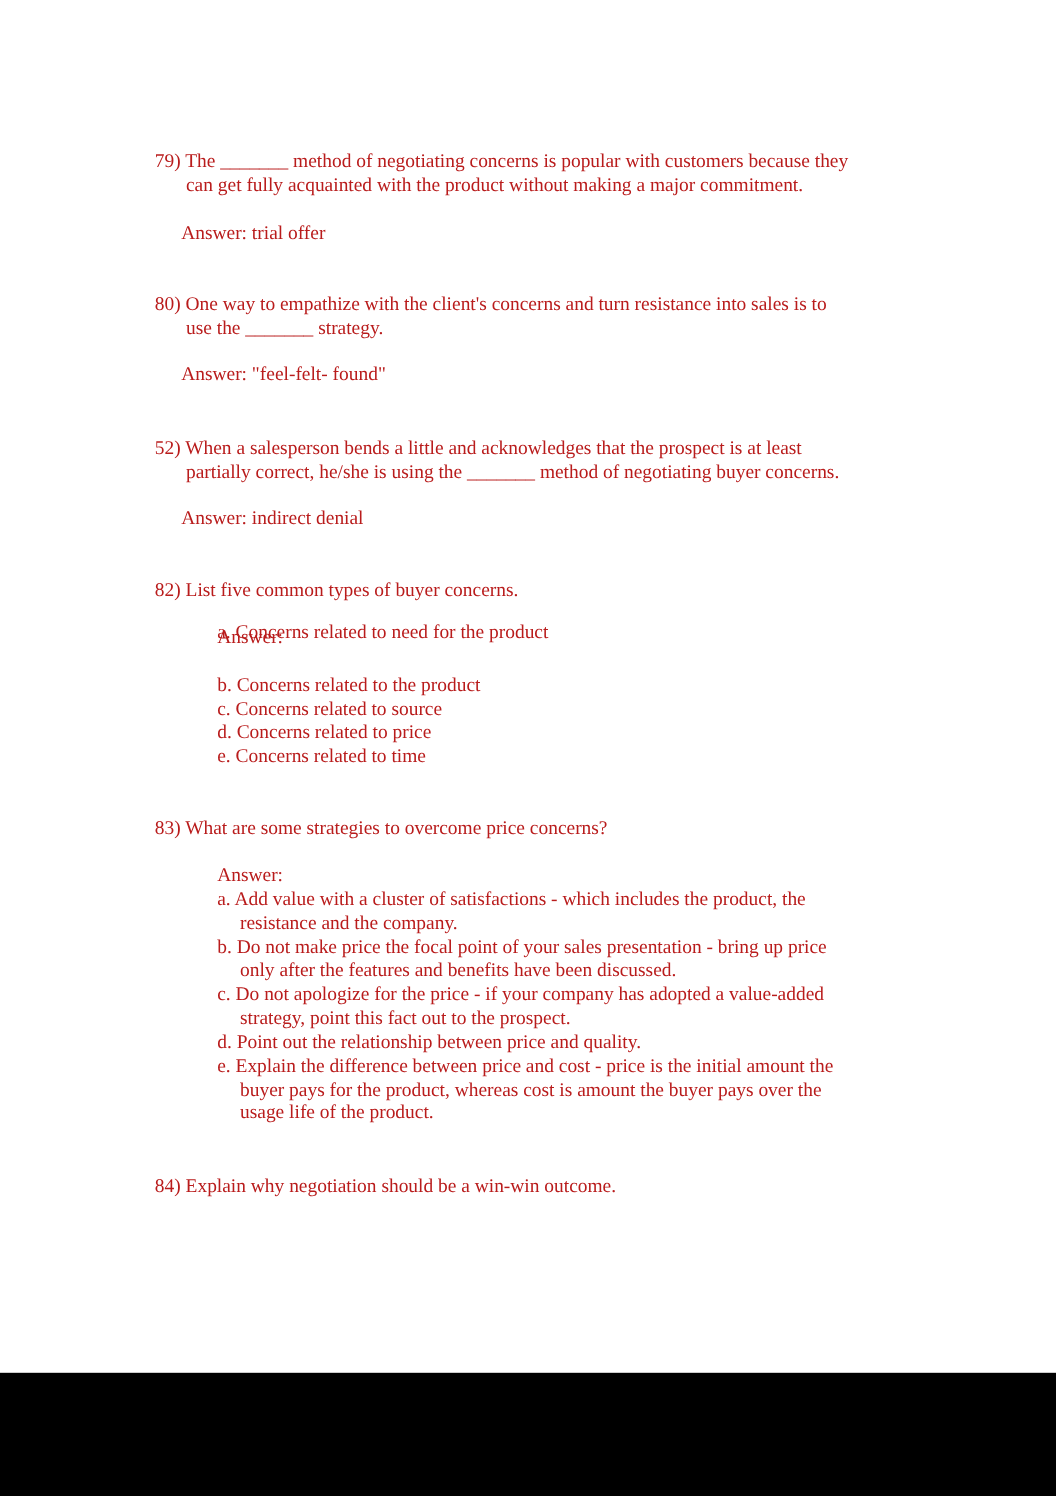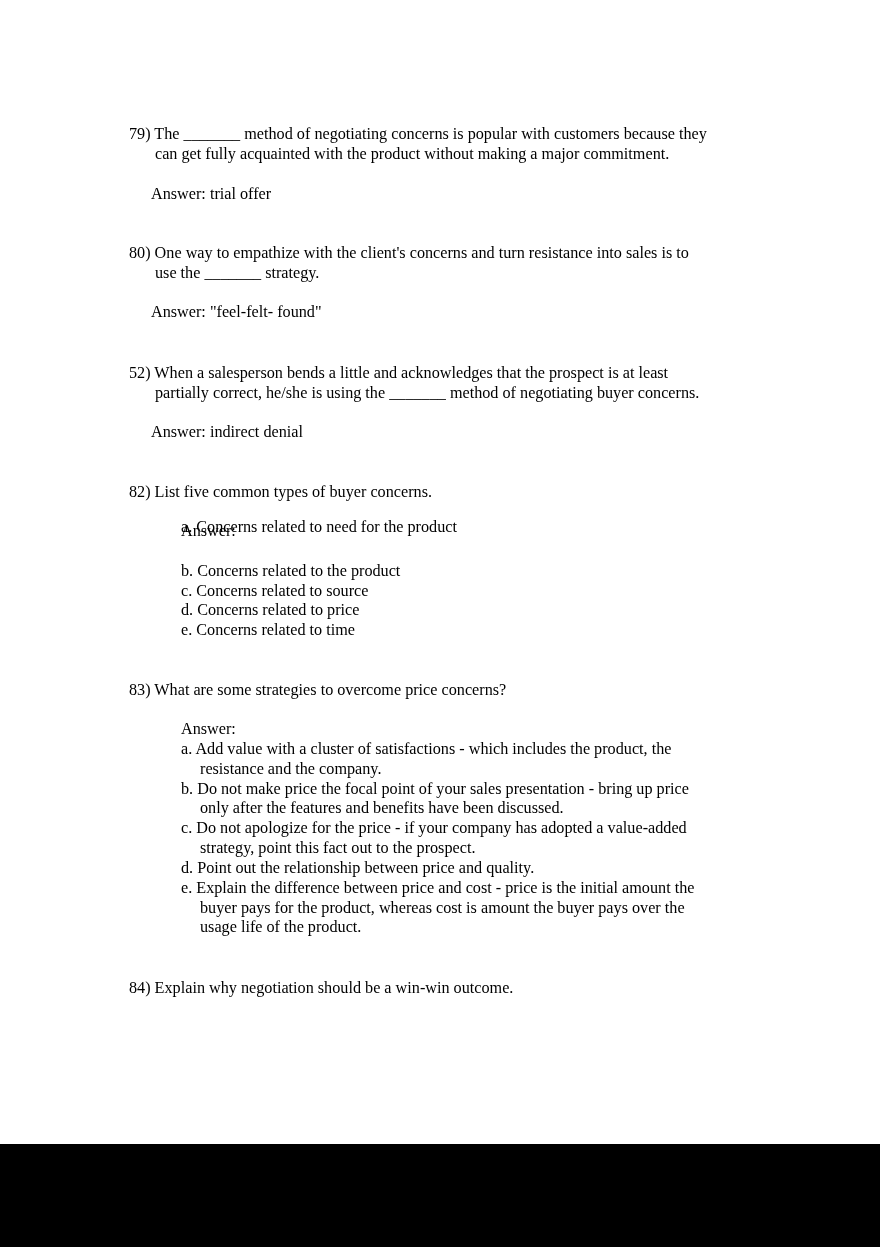--- a/index.html
+++ b/index.html
@@ -12,21 +12,21 @@
     }
     .page {
       position: absolute;
       left: 0;
       top: 0;
       width: 880px;
       height: 1144px;
       background: #ffffff;
       font-family: "Liberation Serif", serif;
       font-size: 16.2px;
-      color: #000000;
+      color: #b91c1c;
     }
     .bottom-bar {
       position: absolute;
       left: 0;
       top: 1144px;
       width: 880px;
       height: 103px;
       background: #000000;
     }
     .line {

